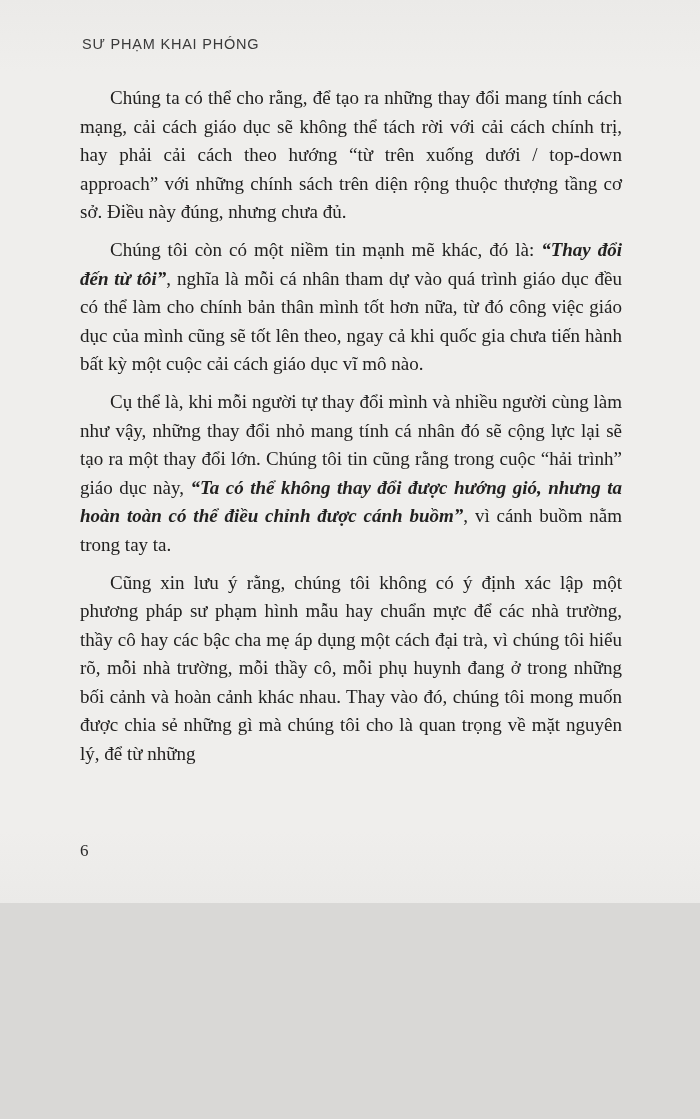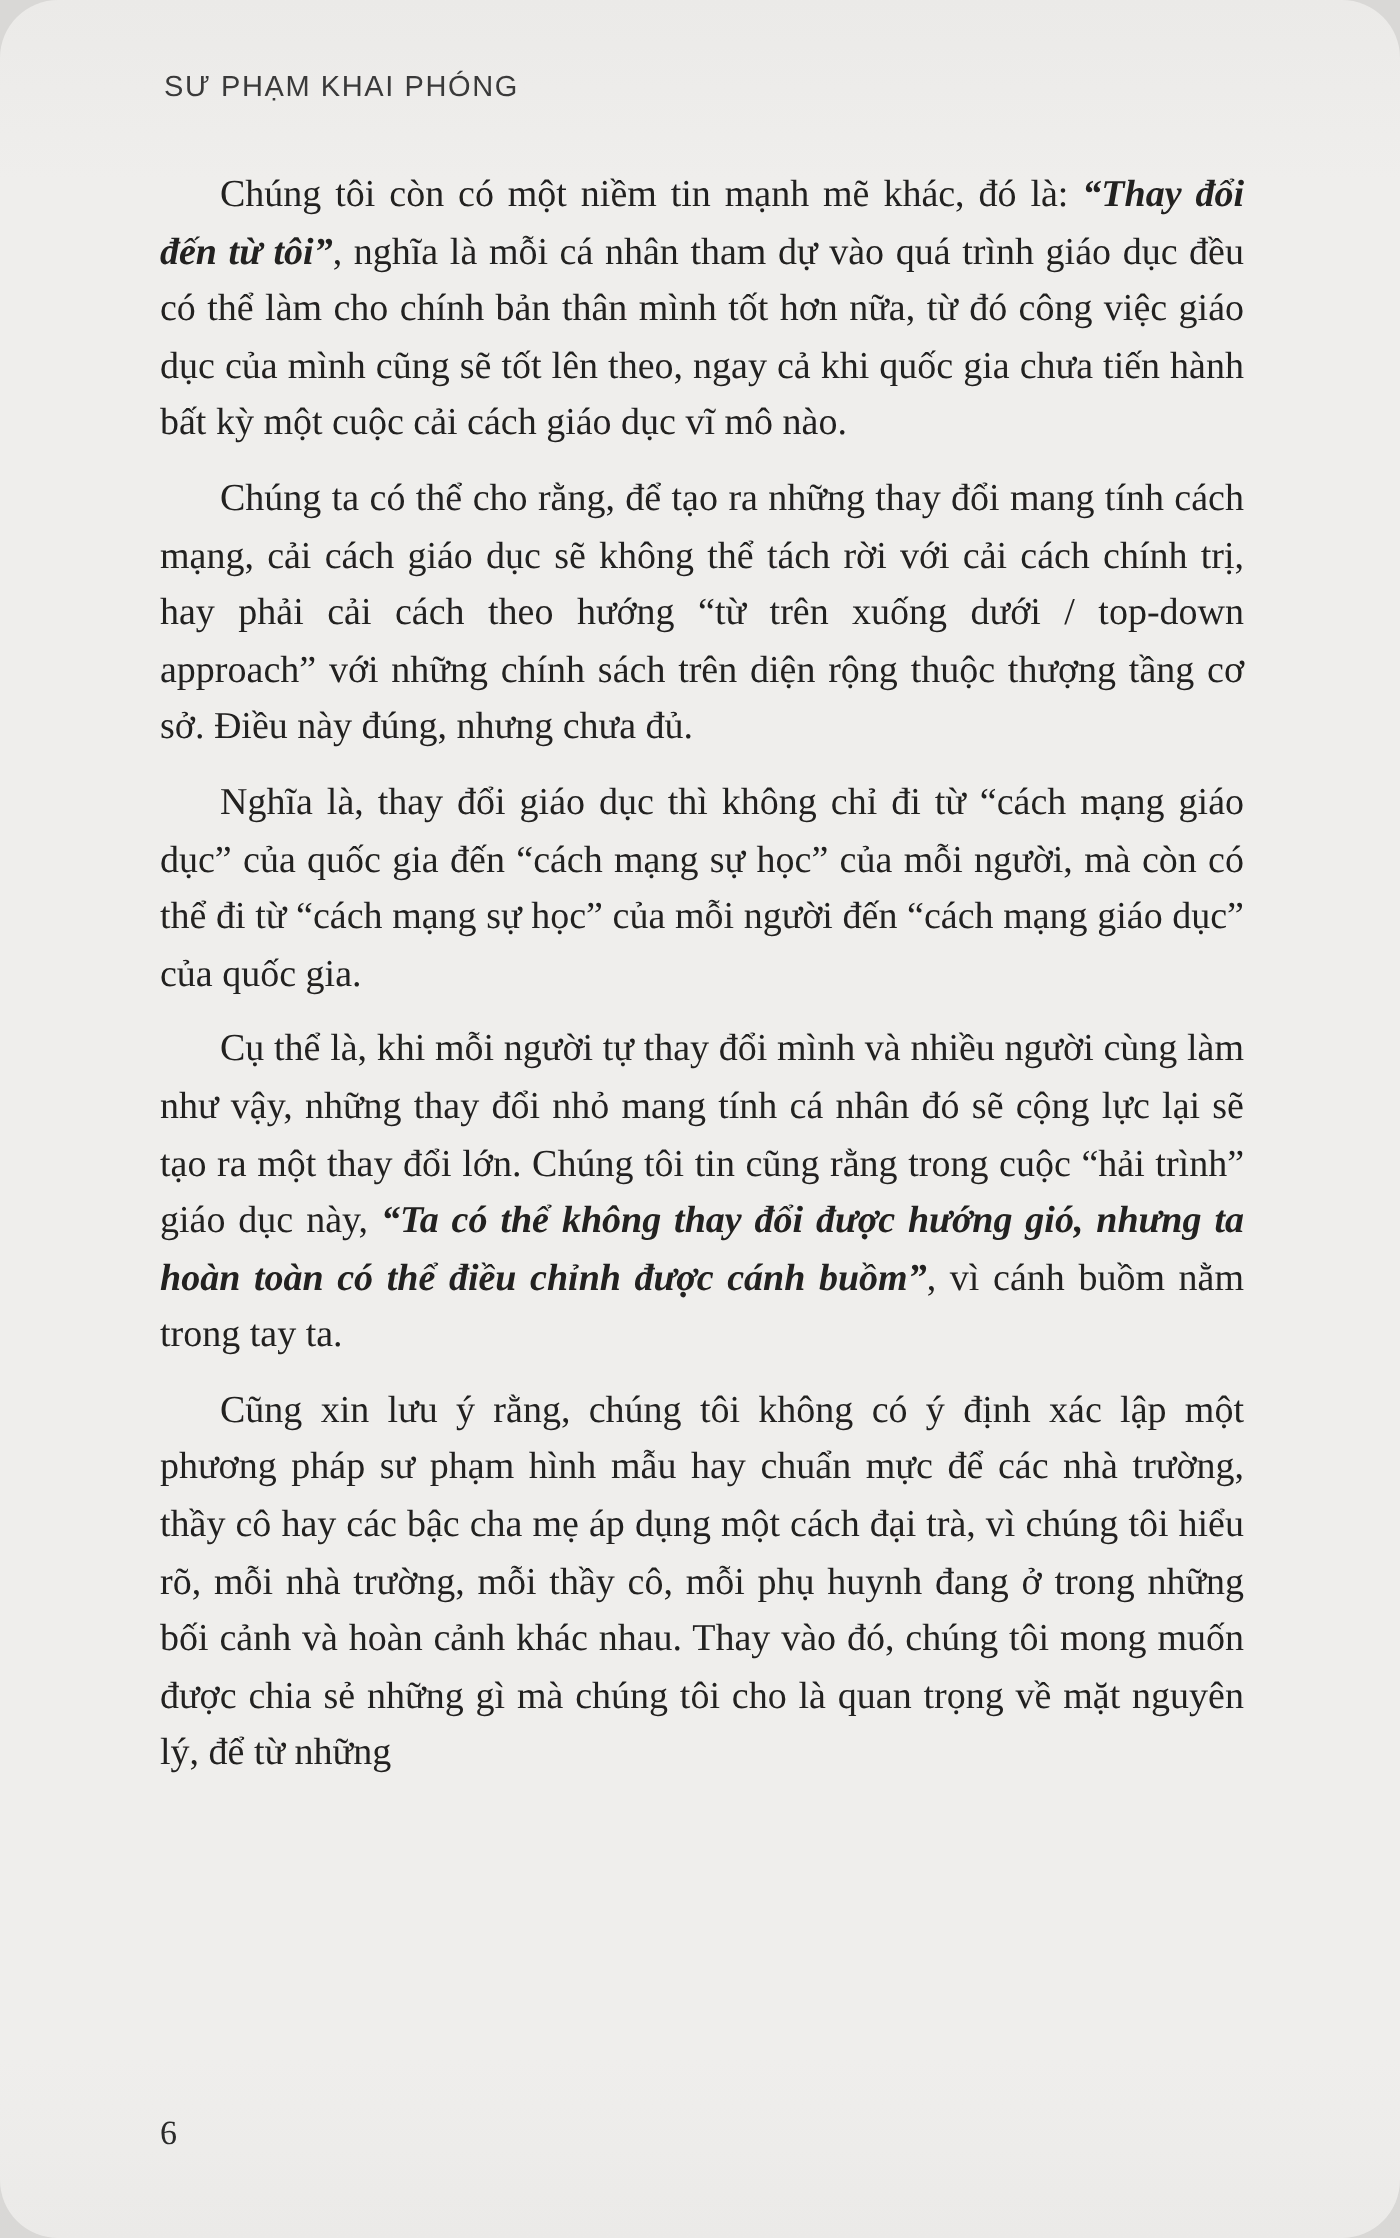--- a/index.html
+++ b/index.html
@@ -3,30 +3,29 @@
 <meta charset="utf-8">
 <style>
   html, body {
     margin: 0;
     padding: 0;
     background: #d9d8d6;
   }
   .page {
     position: relative;
     width: 700px;
-    height: 1119px;
+    height: 903px;
     margin: 0 auto;
     background: #edecea;
     background: linear-gradient(180deg, #ebeae8 0%, #efeeec 8%, #efeeec 92%, #ebeae8 100%);
     box-sizing: border-box;
     padding: 30px 78px 0 80px;
     font-family: "Liberation Serif", "DejaVu Serif", serif;
     color: #1f1f1f;
     overflow: hidden;
-    border-radius: 29px;
   }
   .running-header {
     font-family: "Liberation Sans", "DejaVu Sans", sans-serif;
     font-size: 14.5px;
     letter-spacing: 0.8px;
     color: #3a3a3a;
     margin: 6px 0 32px 2px;
   }
   .body-text p {
     margin: 0 0 9px 0;
@@ -51,25 +50,24 @@
 </style>
 </head>
 <body>
 
 <div class="page">
 
   <div class="running-header">SƯ PHẠM KHAI PHÓNG</div>
 
   <div class="body-text">
 
+    <p><span>Chúng ta có thể cho rằng, để tạo ra những thay đổi mang tính cách mạng, cải cách giáo dục sẽ không thể tách rời với cải cách chính trị, hay phải cải cách theo hướng “từ trên xuống dưới / top-down approach” với những chính sách trên diện rộng thuộc thượng tầng cơ sở. Điều này đúng, nhưng chưa đủ.</span></p>
+
     <p><span>Chúng tôi còn có một niềm tin mạnh mẽ khác, đó là: </span><span class="bi">“Thay đổi đến từ tôi”</span><span>, nghĩa là mỗi cá nhân tham dự vào quá trình giáo dục đều có thể làm cho chính bản thân mình tốt hơn nữa, từ đó công việc giáo dục của mình cũng sẽ tốt lên theo, ngay cả khi quốc gia chưa tiến hành bất kỳ một cuộc cải cách giáo dục vĩ mô nào.</span></p>
 
-    <p><span>Chúng ta có thể cho rằng, để tạo ra những thay đổi mang tính cách mạng, cải cách giáo dục sẽ không thể tách rời với cải cách chính trị, hay phải cải cách theo hướng “từ trên xuống dưới / top-down approach” với những chính sách trên diện rộng thuộc thượng tầng cơ sở. Điều này đúng, nhưng chưa đủ.</span></p>
-
-    <p><span>Nghĩa là, thay đổi giáo dục thì không chỉ đi từ “cách mạng giáo dục” của quốc gia đến “cách mạng sự học” của mỗi người, mà còn có thể đi từ “cách mạng sự học” của mỗi người đến “cách mạng giáo dục” của quốc gia.</span></p>
 
     <p><span>Cụ thể là, khi mỗi người tự thay đổi mình và nhiều người cùng làm như vậy, những thay đổi nhỏ mang tính cá nhân đó sẽ cộng lực lại sẽ tạo ra một thay đổi lớn. Chúng tôi tin cũng rằng trong cuộc “hải trình” giáo dục này, </span><span class="bi">“Ta có thể không thay đổi được hướng gió, nhưng ta hoàn toàn có thể điều chỉnh được cánh buồm”</span><span>, vì cánh buồm nằm trong tay ta.</span></p>
 
     <p><span>Cũng xin lưu ý rằng, chúng tôi không có ý định xác lập một phương pháp sư phạm hình mẫu hay chuẩn mực để các nhà trường, thầy cô hay các bậc cha mẹ áp dụng một cách đại trà, vì chúng tôi hiểu rõ, mỗi nhà trường, mỗi thầy cô, mỗi phụ huynh đang ở trong những bối cảnh và hoàn cảnh khác nhau. Thay vào đó, chúng tôi mong muốn được chia sẻ những gì mà chúng tôi cho là quan trọng về mặt nguyên lý, để từ những</span></p>
 
   </div>
 
   <div class="page-number">6</div>
 
 </div>

